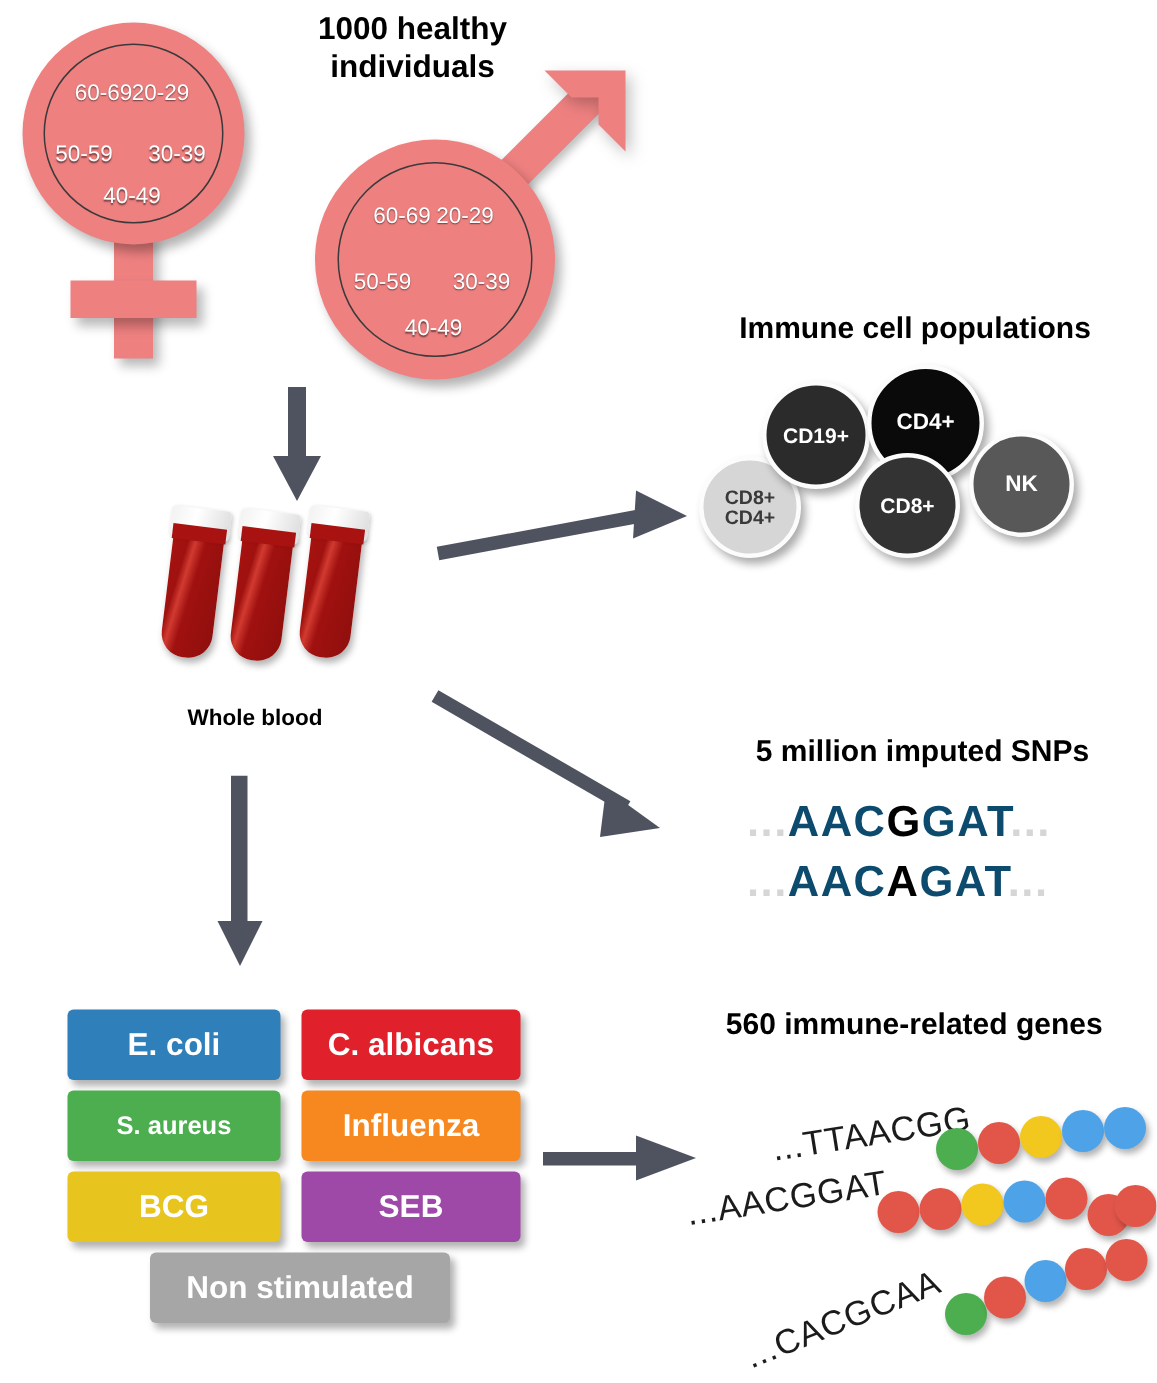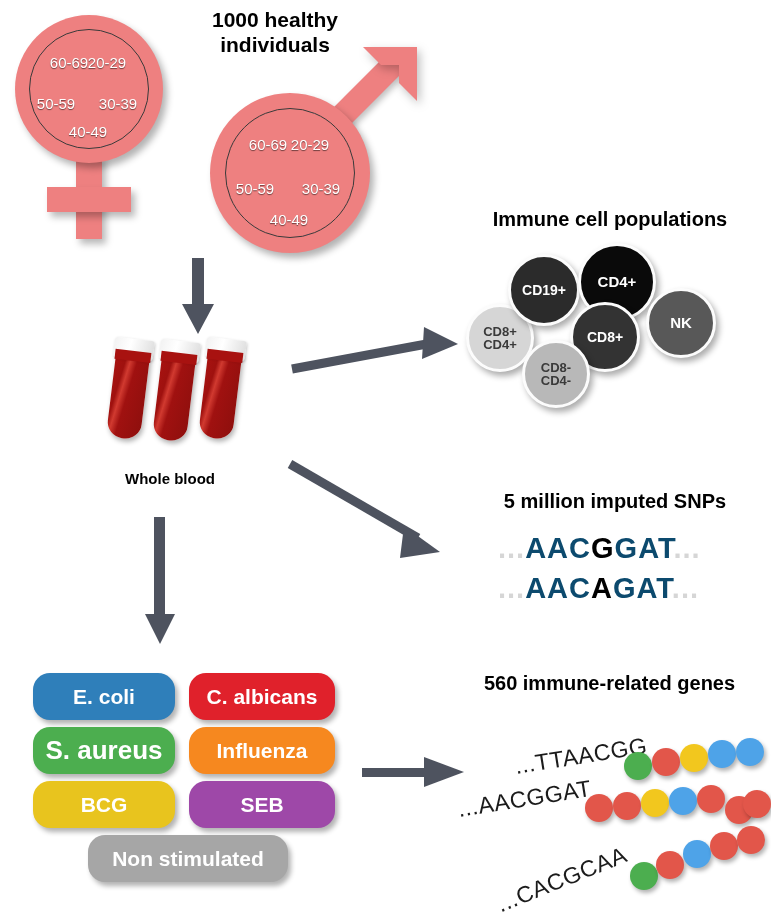--- a/index.html
+++ b/index.html
@@ -47,23 +47,23 @@
        border:3px solid #fcfcfc;box-sizing:border-box;
        box-shadow:3px 4px 6px rgba(0,0,0,.33);line-height:1.02;}
 
   
   .snprow{position:absolute;white-space:nowrap;font-weight:bold;letter-spacing:1px;}
   .snprow .dim{color:#0c4a6e;}
   .snprow .faint{color:#d6d6d6;}
   .snprow .hot{color:#000;}
 
   
-  .stim{position:absolute;border-radius:17px;display:flex;align-items:center;
+  .stim{position:absolute;border-radius:4px;display:flex;align-items:center;
         justify-content:center;color:#fff;font-weight:bold;
-        box-shadow:3px 4px 5px rgba(0,0,0,.30);}
+        box-shadow:3px 4px 5px rgba(0,0,0,.30);margin-left:12px;}
 
   
   .strand{position:absolute;}
   .strand .seq{position:absolute;white-space:nowrap;color:#1b1b1b;
                font-weight:normal;letter-spacing:.5px;}
   .bead{position:absolute;border-radius:50%;
         box-shadow:2px 3px 4px rgba(0,0,0,.30);}
 </style>
 </head>
 <body>
@@ -181,41 +181,38 @@
   </div>
   <div class="bub" style="left:118px;top:3px;width:78px;height:78px;background:#0a0a0a;color:#ffffff;font-size:15px;">
     <span>CD4+</span>
   </div>
   <div class="bub" style="left:186px;top:48px;width:70px;height:70px;background:#585858;color:#ffffff;font-size:15px;">
     <span>NK</span>
   </div>
   <div class="bub" style="left:110px;top:62px;width:70px;height:70px;background:#333333;color:#ffffff;font-size:14px;">
     <span>CD8+</span>
   </div>
-  <div class="bub" style="left:62px;top:100px;width:68px;height:68px;background:#b8b8b8;color:#3a3a3a;font-size:13px;">
-    <span>CD8-<br>CD4-</span>
-  </div>
 </div>
 
 <div class="hd" style="left:470px;top:490px;width:290px;font-size:20px;">5 million imputed SNPs</div>
 
 <div class="snprow" style="left:498px;top:532px;font-size:29px;">
   <span class="faint">...</span><span class="dim">AAC</span><span class="hot">G</span><span class="dim">GAT</span><span class="faint">...</span>
 </div>
 <div class="snprow" style="left:498px;top:572px;font-size:29px;">
   <span class="faint">...</span><span class="dim">AAC</span><span class="hot">A</span><span class="dim">GAT</span><span class="faint">...</span>
 </div>
 
 <div class="stim" style="left:33px;top:673px;width:142px;height:47px;background:#2f7fba;font-size:21px;">
   <span>E. coli</span>
 </div>
 <div class="stim" style="left:189px;top:673px;width:146px;height:47px;background:#e0212b;font-size:21px;">
   <span>C. albicans</span>
 </div>
-<div class="stim" style="left:33px;top:727px;width:142px;height:47px;background:#4cae4f;font-size:26px;">
+<div class="stim" style="left:33px;top:727px;width:142px;height:47px;background:#4cae4f;font-size:17px;">
   <span>S. aureus</span>
 </div>
 <div class="stim" style="left:189px;top:727px;width:146px;height:47px;background:#f6881f;font-size:21px;">
   <span>Influenza</span>
 </div>
 <div class="stim" style="left:33px;top:781px;width:142px;height:47px;background:#e8c41e;font-size:21px;">
   <span>BCG</span>
 </div>
 <div class="stim" style="left:189px;top:781px;width:146px;height:47px;background:#9e48a8;font-size:21px;">
   <span>SEB</span>

